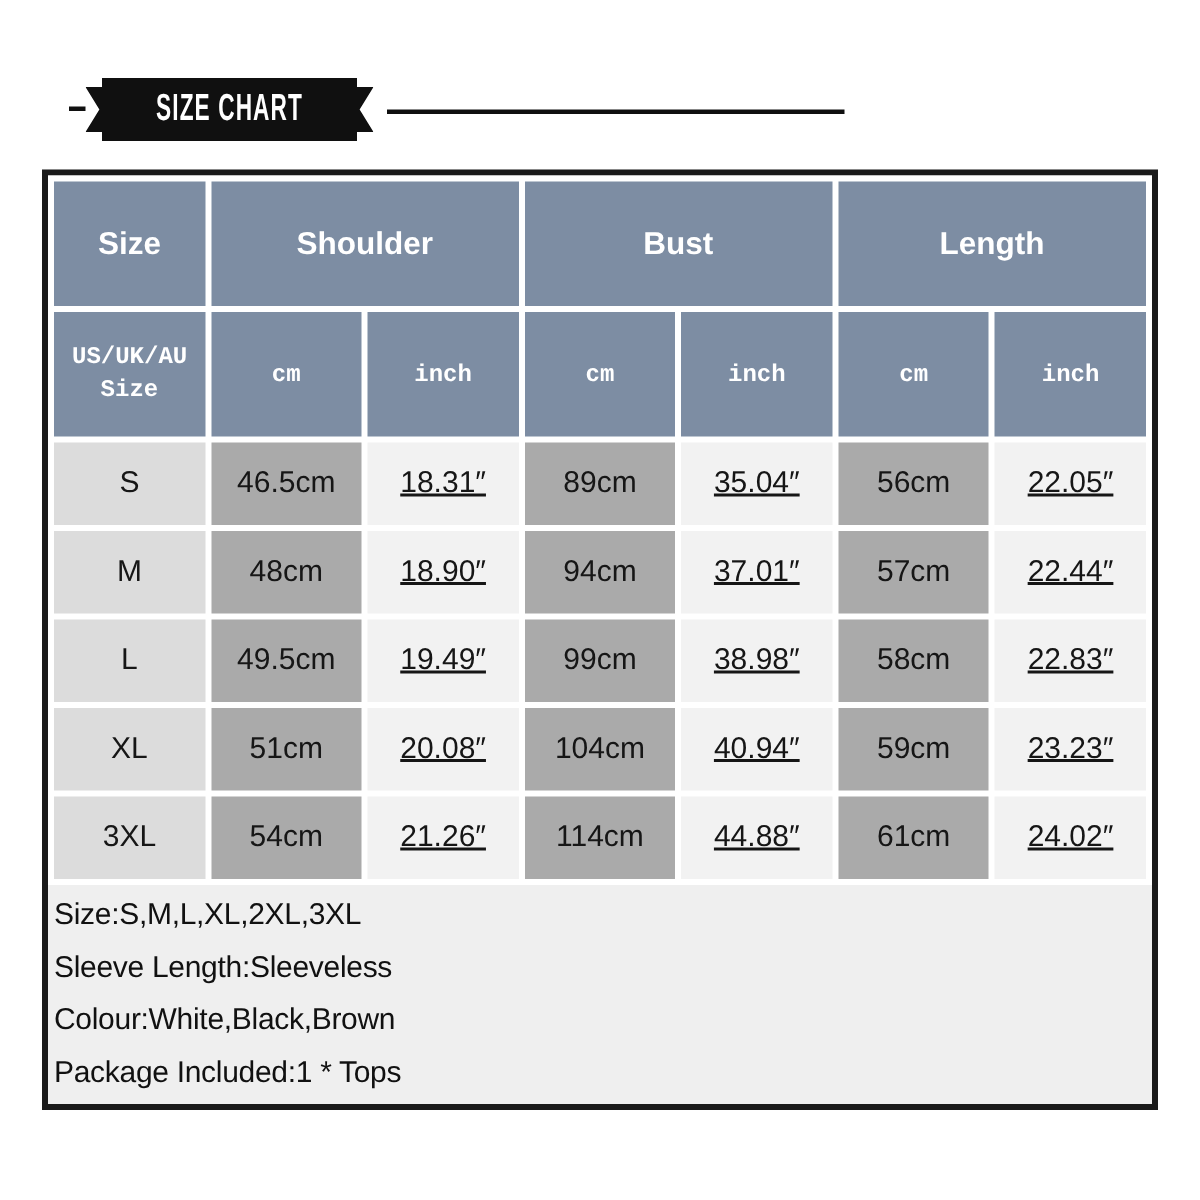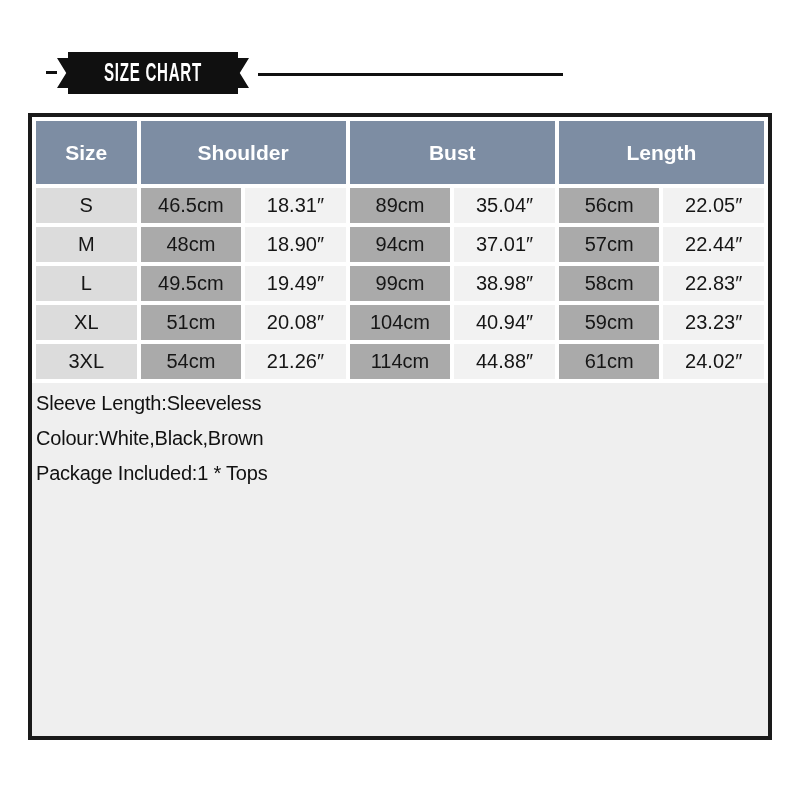--- a/index.html
+++ b/index.html
@@ -23,28 +23,28 @@
     transform:scale(0.72,1.2);white-space:nowrap;}
   .rule{position:absolute;left:258px;top:73px;width:305px;height:3px;background:var(--ink);}
 
   
   .box{position:absolute;left:28px;top:113px;width:744px;height:627px;box-sizing:border-box;
     border:4px solid var(--border);background:var(--panel-bg);
     display:flex;flex-direction:column;}
 
   table.size-table{width:100%;border-collapse:separate;border-spacing:4px;
     background:#ffffff;table-layout:fixed;}
-  .size-table th,.size-table td{padding:2px;text-align:center;vertical-align:middle;}
+  .size-table th,.size-table td{padding:12px;text-align:center;vertical-align:middle;}
   th.h{background:var(--header-bg);color:#ffffff;font-weight:bold;font-size:21px;height:59px;}
   th.h-sub{font-family:"Liberation Mono","DejaVu Sans Mono",monospace;font-size:16px;height:59px;}
   th.pre{white-space:pre-line;line-height:1.35;}
   .size-table td{height:31px;font-size:20px;color:#161616;}
   .c-size{background:var(--size-col-bg);}
   .c-cm{background:var(--cm-col-bg);}
-  .c-inch{background:var(--inch-col-bg);}
+  .c-inch{background:var(--inch-col-bg);text-decoration:underline;}
 
   
   .notes{flex:1;padding:3px 6px 0 4px;}
   .note{font-size:20px;line-height:35px;color:#111;letter-spacing:-0.2px;white-space:nowrap;}
 </style>
 </head>
 <body>
 
 <div class="page">
 
@@ -70,20 +70,30 @@
           <col>
           <col>
           <col>
       </colgroup>
       <thead>
         <tr>
           <th class="h">Size</th>
           <th class="h" colspan="2">Shoulder</th>
           <th class="h" colspan="2">Bust</th>
           <th class="h" colspan="2">Length</th>
+        </tr>
+        <tr>
+          <th class="h h-sub pre">US/UK/AU
+Size</th>
+          <th class="h h-sub">cm</th>
+          <th class="h h-sub">inch</th>
+          <th class="h h-sub">cm</th>
+          <th class="h h-sub">inch</th>
+          <th class="h h-sub">cm</th>
+          <th class="h h-sub">inch</th>
         </tr>
       </thead>
       <tbody id="rows-body">
           <tr>
             <td class="c-size">S</td>
             <td class="c-cm">46.5cm</td>
             <td class="c-inch">18.31″</td>
             <td class="c-cm">89cm</td>
             <td class="c-inch">35.04″</td>
             <td class="c-cm">56cm</td>
@@ -122,19 +132,20 @@
             <td class="c-inch">21.26″</td>
             <td class="c-cm">114cm</td>
             <td class="c-inch">44.88″</td>
             <td class="c-cm">61cm</td>
             <td class="c-inch">24.02″</td>
           </tr>
         </tbody>
     </table>
 
     <div class="notes">
+      <div class="note">Size:S,M,L,XL,2XL,3XL</div>
       <div class="note">Sleeve Length:Sleeveless</div>
       <div class="note">Colour:White,Black,Brown</div>
       <div class="note">Package Included:1 * Tops</div>
     </div>
   </div>
 
 </div>
 
 </body></html>

